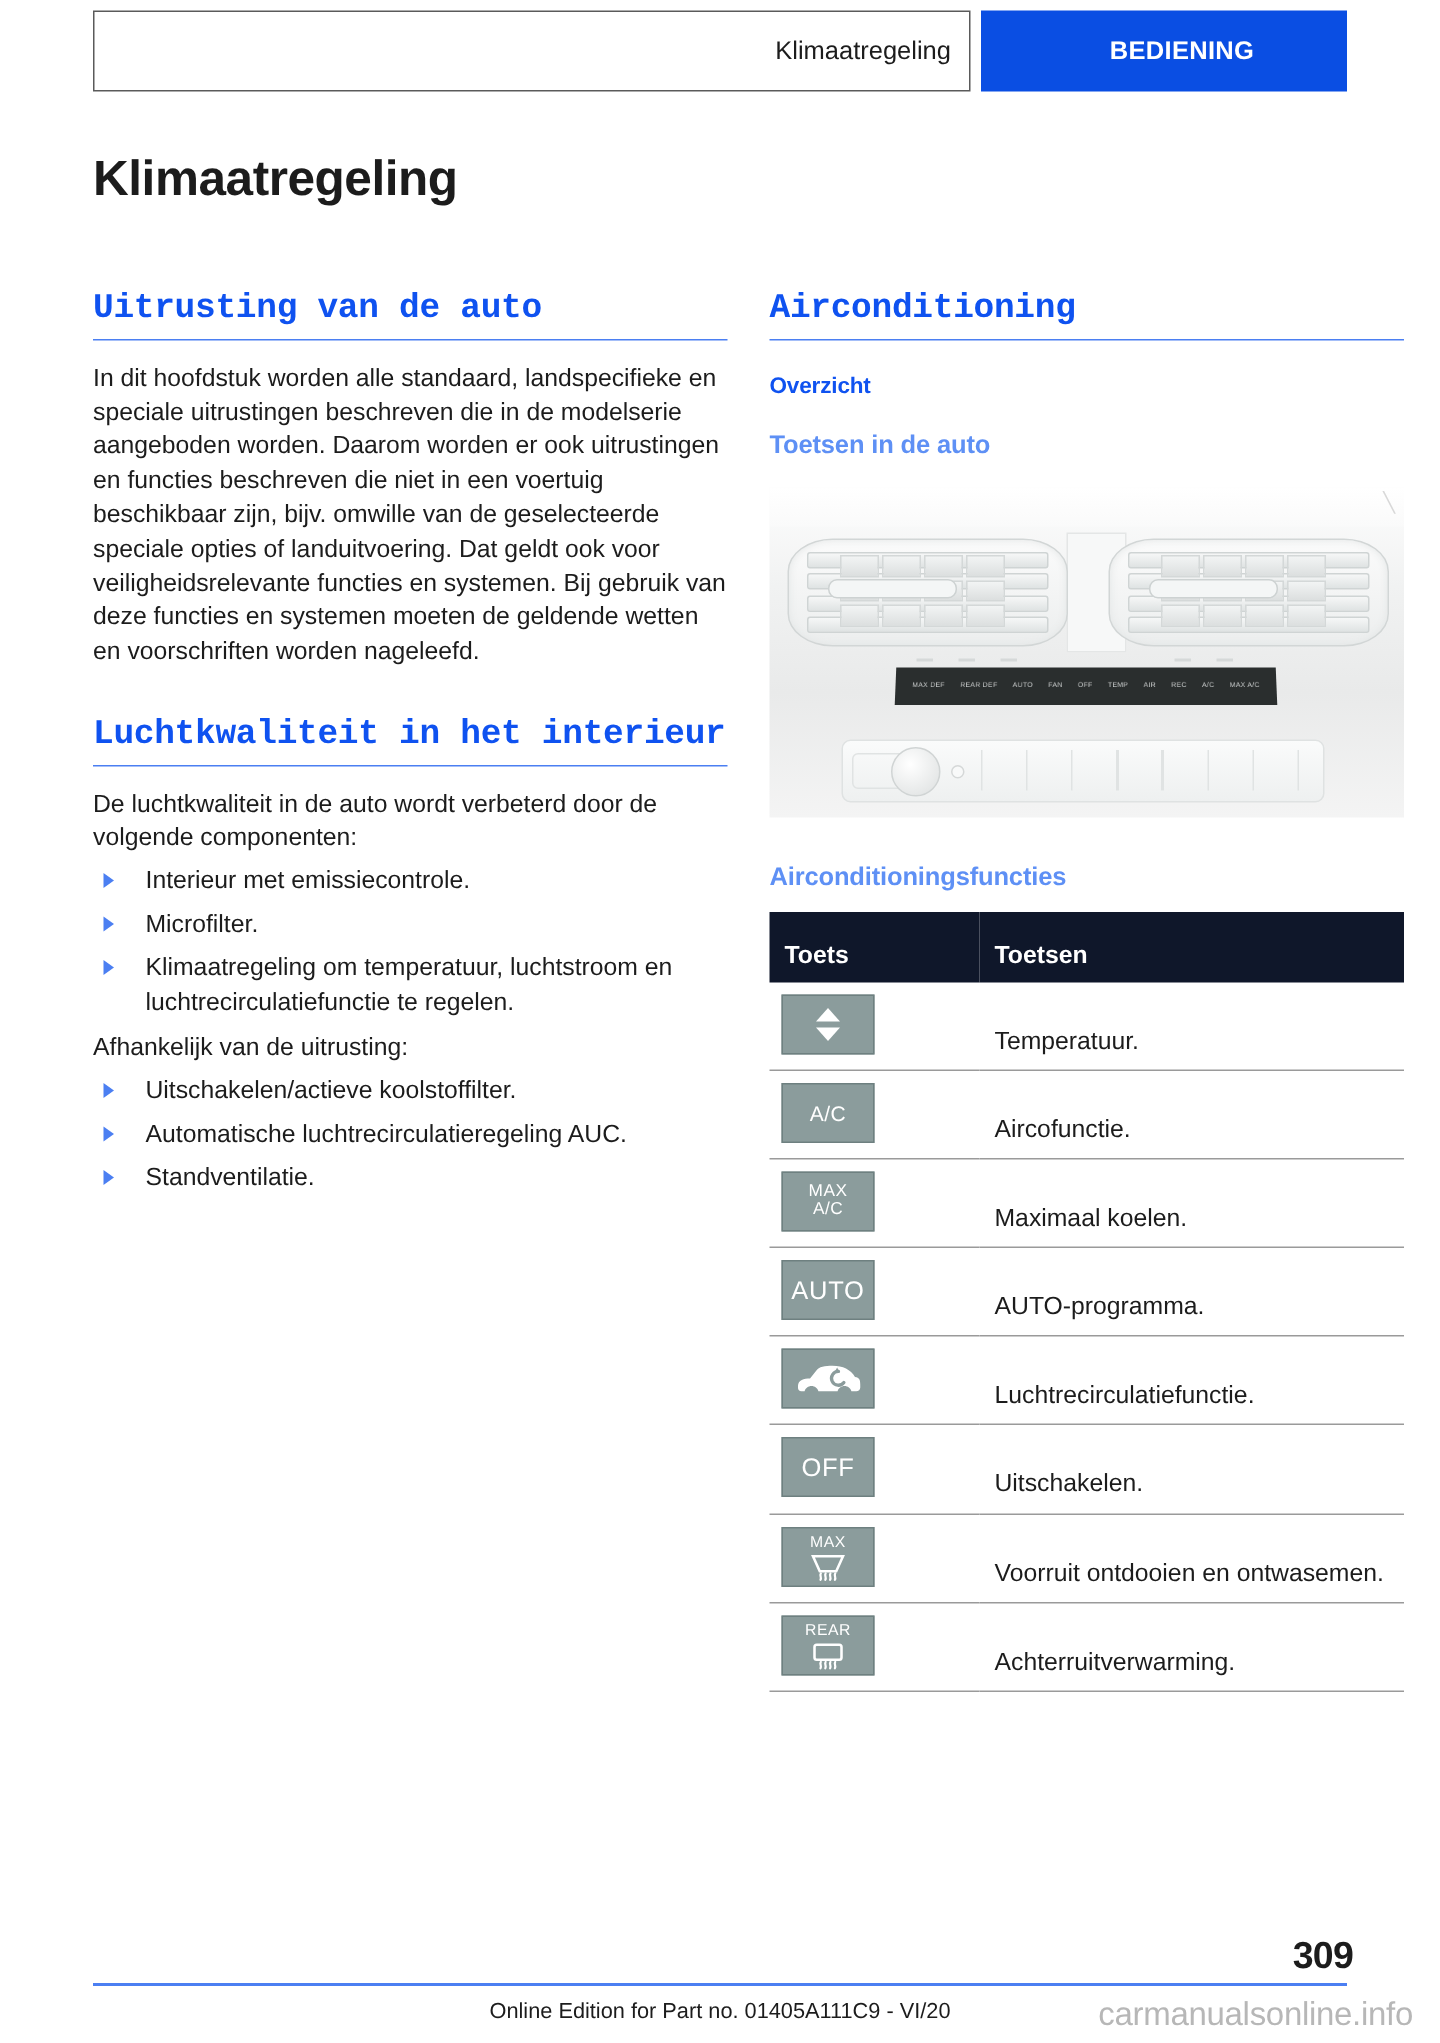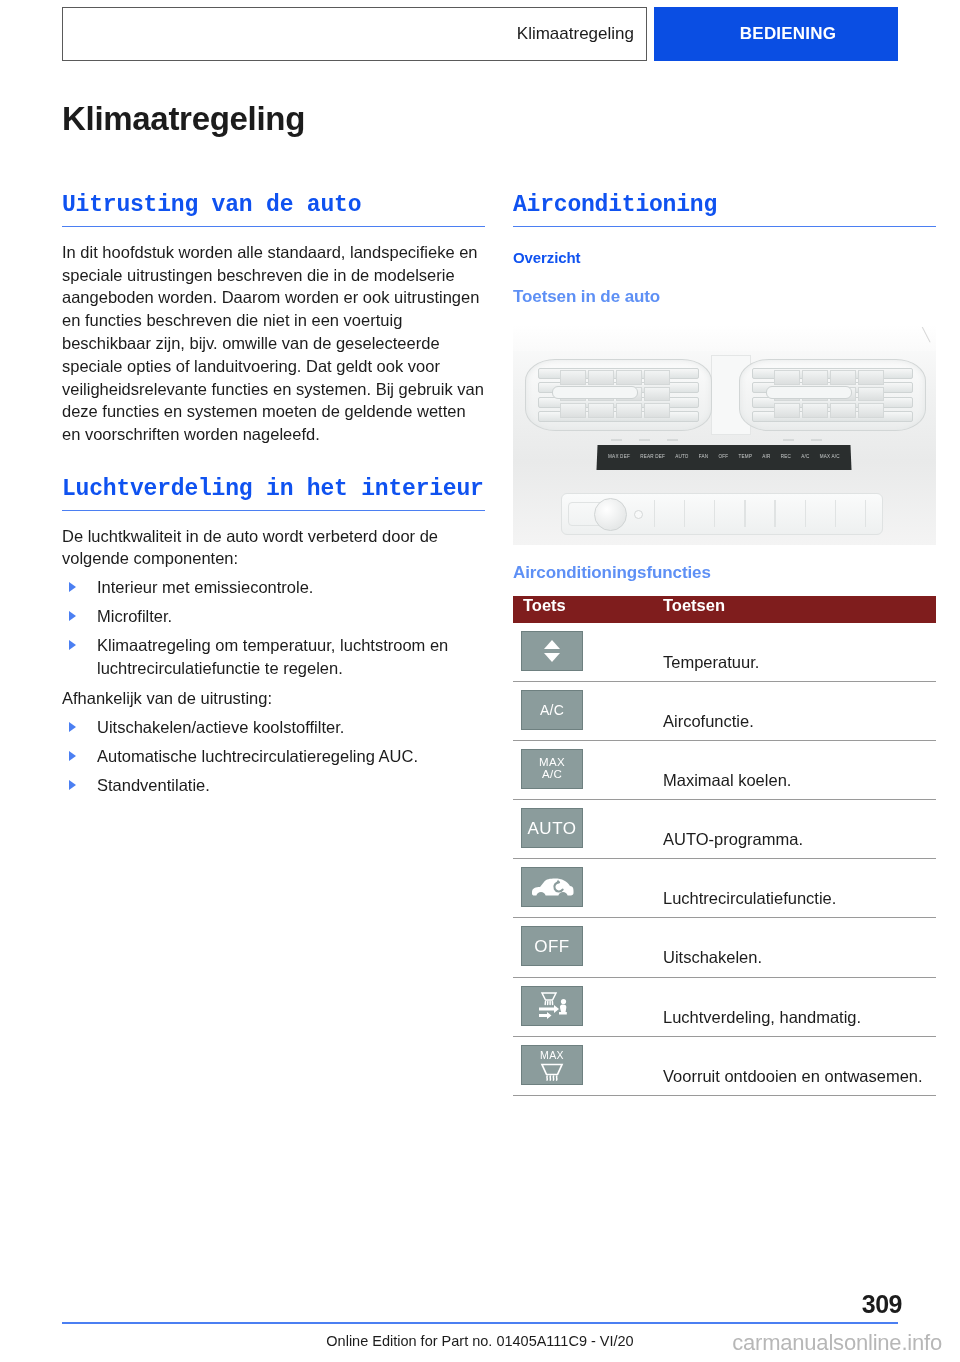--- a/index.html
+++ b/index.html
@@ -225,26 +225,26 @@
   }
 
   
   table.functab {
     width: 423px;
     border-collapse: collapse;
     margin-top: 13px;
     table-layout: fixed;
   }
   table.functab thead th {
-    background: #7f1d1d;
+    background: #0f172a;
     color: #ffffff;
     font-size: 16.5px;
     font-weight: bold;
     text-align: left;
-    padding: 0 0 8px 10px;
+    padding: 20px 0 8px 10px;
   }
   table.functab thead th.c1 { width: 130px; }
   table.functab tbody td {
     border-bottom: 1.3px solid #9a9a9a;
     padding: 8px 0 8px 0;
     vertical-align: top;
     font-size: 16.5px;
     line-height: 1.34;
     color: #1c1c1c;
   }
@@ -337,21 +337,21 @@
   </div>
 </div>
 
 <div class="page-title">Klimaatregeling</div>
 
 <div class="col col-left">
   <h2 class="sec">Uitrusting van de auto</h2>
   <p class="body">In dit hoofdstuk worden alle standaard, landspecifieke en speciale uitrustingen beschreven die in de modelserie aangeboden worden. Daarom worden er ook uitrustingen en functies beschreven die niet in een voertuig beschikbaar zijn, bijv. omwille van de geselecteerde speciale opties of landuitvoering. Dat geldt ook voor veiligheidsrelevante functies en systemen. Bij gebruik van deze functies en systemen moeten de geldende wetten en voorschriften worden nageleefd.</p>
 
   <div style="height:30px"></div>
-  <h2 class="sec">Luchtverdeling in het interieur</h2>
+  <h2 class="sec">Luchtkwaliteit in het interieur</h2>
   <p class="body">De luchtkwaliteit in de auto wordt verbeterd door de volgende componenten:</p>
 
   <ul class="bullets">
     <li><span class="tri"></span><span>Interieur met emissiecontrole.</span></li>
     <li><span class="tri"></span><span>Microfilter.</span></li>
     <li><span class="tri"></span><span>Klimaatregeling om temperatuur, luchtstroom en luchtrecirculatiefunctie te regelen.</span></li>
   </ul>
 
   <p class="body" style="margin-top:8px">Afhankelijk van de uitrusting:</p>
 
@@ -453,21 +453,21 @@
           <i></i>
           <i></i>
           <i></i>
           <i></i>
           <i></i>
           <i></i>
       </div>
     </div>
   </div>
 
-  <h4 class="sub2" style="margin-top:18px">Airconditioningsfuncties</h4>
+  <h4 class="sub2" style="margin-top:30px">Airconditioningsfuncties</h4>
 
   <table class="functab">
     <thead>
       <tr>
         <th class="c1">Toets</th>
         <th>Toetsen</th>
       </tr>
     </thead>
     <tbody>
 
@@ -528,41 +528,20 @@
 
       <tr>
         <td class="c1">
           <div class="key">
             <span class="txt lg">OFF</span>
           </div>
         </td>
         <td class="c2">Uitschakelen.</td>
       </tr>
 
-      <tr>
-        <td class="c1">
-          <div class="key">
-            <svg class="ic" width="40" height="32" viewBox="0 0 40 32">
-              <g fill="none" stroke="#ffffff" stroke-width="1.5">
-                <path d="M10 3 L24 3 L20.5 10 L13.5 10 Z"></path>
-                <path d="M13.5 11.5 L13.2 14.5 M15.8 11.5 L15.6 14.5 M18.1 11.5 L18.1 14.5 M20.4 11.5 L20.6 14.5" stroke-linecap="round"></path>
-              </g>
-              <g fill="#ffffff">
-                <path d="M7 17.5 L22 17.5 L22 15 L27 19 L22 23 L22 20.5 L7 20.5 Z"></path>
-                <path d="M7 24 L15 24 L15 22 L19.5 25.5 L15 29 L15 27 L7 27 Z"></path>
-              </g>
-              <g fill="#ffffff">
-                <circle cx="31.5" cy="11.5" r="2.6"></circle>
-                <path d="M28 16.5 C28 15 29.4 14.4 31.4 14.4 C33.4 14.4 34.6 15.3 34.3 17.4 L33.6 22 L34.8 22 L34.8 24.4 L27 24.4 L27 22 L29.2 22 C29.2 22 28 19 28 16.5 Z"></path>
-              </g>
-            </svg>
-          </div>
-        </td>
-        <td class="c2">Luchtverdeling, handmatig.</td>
-      </tr>
 
       <tr>
         <td class="c1">
           <div class="key">
             <div style="text-align:center">
               <span class="caplabel">MAX</span>
               <svg class="ic" style="margin:1px auto 0" width="28" height="19" viewBox="0 0 28 19">
                 <path d="M4 1.5 L24 1.5 L19.5 11.5 L8.5 11.5 Z" fill="none" stroke="#ffffff" stroke-width="1.7"></path>
                 <g stroke="#ffffff" stroke-width="1.5" stroke-linecap="round" fill="none">
                   <path d="M9.2 13 C8.2 14.5 10 15.5 9 17.2"></path>
@@ -570,20 +549,39 @@
                   <path d="M15.6 13 C14.6 14.5 16.4 15.5 15.4 17.2"></path>
                   <path d="M18.8 13 C17.8 14.5 19.6 15.5 18.6 17.2"></path>
                 </g>
               </svg>
             </div>
           </div>
         </td>
         <td class="c2">Voorruit ontdooien en ontwasemen.</td>
       </tr>
 
+      <tr>
+        <td class="c1">
+          <div class="key">
+            <div style="text-align:center">
+              <span class="caplabel">REAR</span>
+              <svg class="ic" style="margin:1px auto 0" width="28" height="19" viewBox="0 0 28 19">
+                <rect x="5" y="1.5" width="18" height="10" rx="1.5" fill="none" stroke="#ffffff" stroke-width="1.7"></rect>
+                <g stroke="#ffffff" stroke-width="1.5" stroke-linecap="round" fill="none">
+                  <path d="M9.2 13 C8.2 14.5 10 15.5 9 17.2"></path>
+                  <path d="M12.4 13 C11.4 14.5 13.2 15.5 12.2 17.2"></path>
+                  <path d="M15.6 13 C14.6 14.5 16.4 15.5 15.4 17.2"></path>
+                  <path d="M18.8 13 C17.8 14.5 19.6 15.5 18.6 17.2"></path>
+                </g>
+              </svg>
+            </div>
+          </div>
+        </td>
+        <td class="c2">Achterruitverwarming.</td>
+      </tr>
     </tbody>
   </table>
 </div>
 
 <div class="pagenum">309</div>
 <div class="footline"></div>
 <div class="footer-note">Online Edition for Part no. 01405A111C9 - VI/20</div>
 <div class="watermark">carmanualsonline.info</div>
 
 </body></html>

